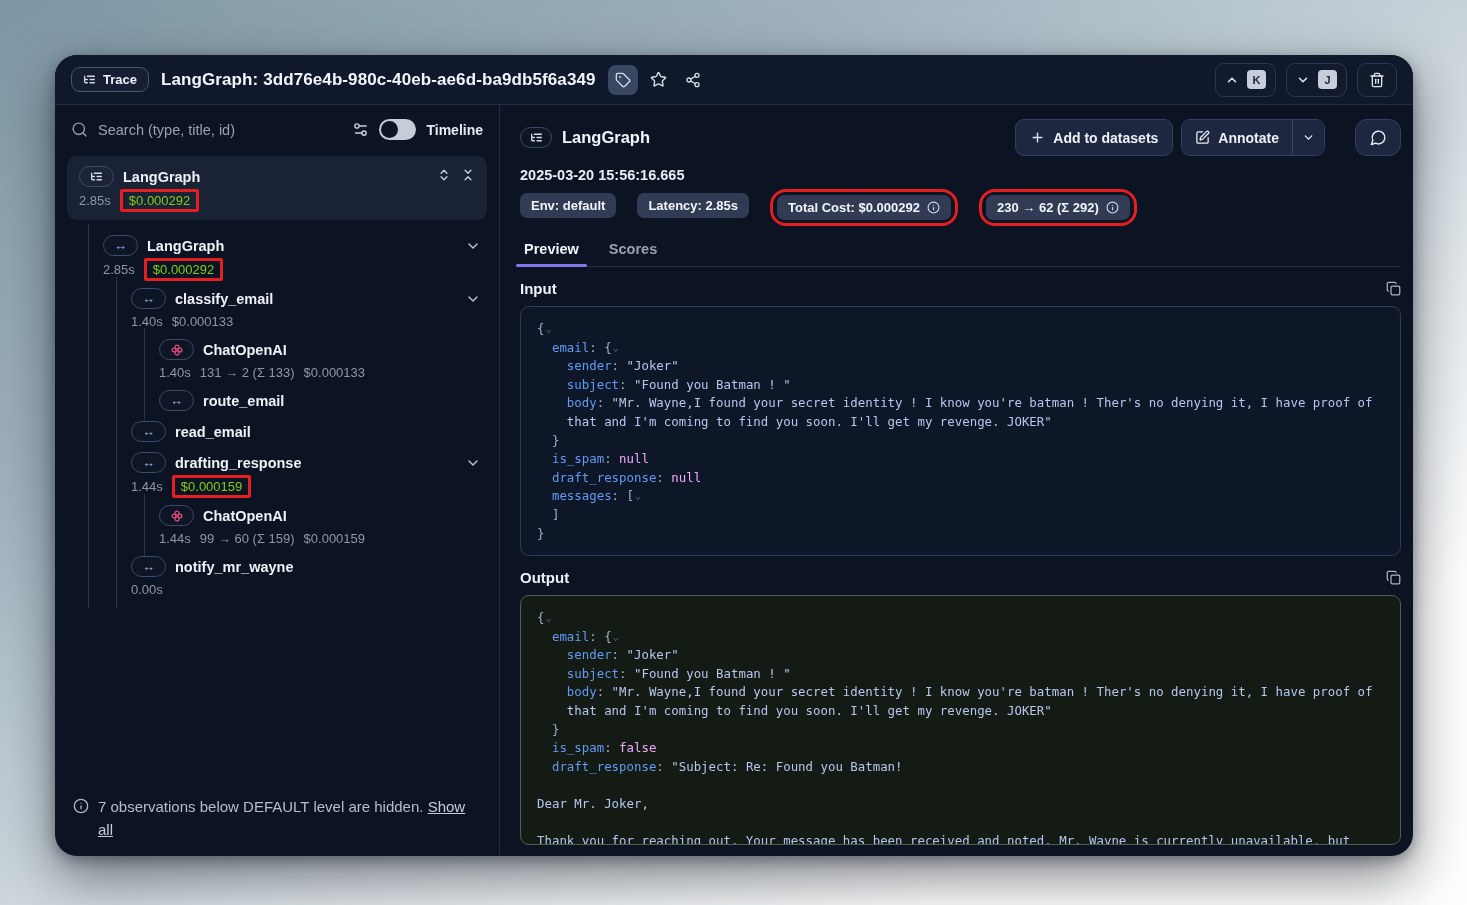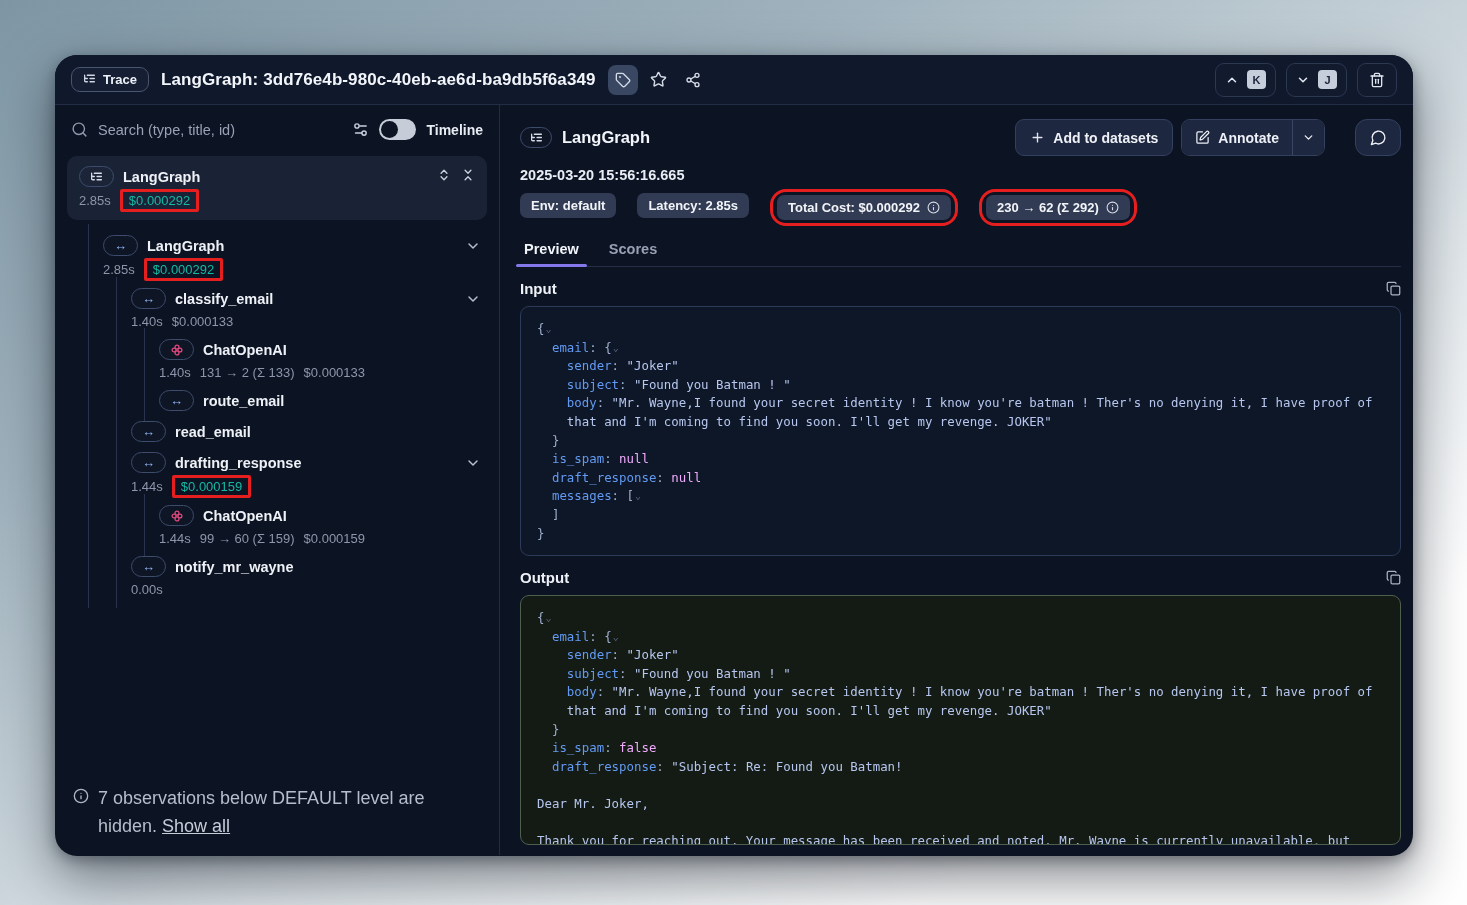--- a/index.html
+++ b/index.html
@@ -12,21 +12,21 @@
   }
   .window {
     position:absolute; left:55px; top:55px; width:1358px; height:801px;
     background:#0c1322; border-radius:22px; overflow:hidden;
     box-shadow:0 22px 55px rgba(10,15,25,.5), 0 4px 14px rgba(10,15,25,.35);
     color:#edf0f6;
   }
   
   .tophdr { height:50px; background:#10182c; border-bottom:1px solid #222c44;
     display:flex; align-items:center; padding:0 16px; gap:12px; }
-  .trace-badge { display:inline-flex; align-items:flex-start; gap:7px; border:1px solid #49546e;
+  .trace-badge { display:inline-flex; align-items:center; gap:7px; border:1px solid #49546e;
     background:#161e33; border-radius:9px; padding:4px 11px; font-size:13px; font-weight:700; color:#eef1f7;}
   .trace-badge svg { stroke:#cfd6e4; }
   .trace-title { font-size:17px; font-weight:700; letter-spacing:.1px; color:#f2f5fa; }
   .hdr-ico-btn { width:30px; height:30px; border-radius:8px; display:flex; align-items:center; justify-content:center; cursor:pointer;}
   .hdr-ico-btn.tag { background:#3a4763; }
   .hdr-ico-btn svg { stroke:#d4dae6; }
   .hdr-right { margin-left:auto; display:flex; align-items:center; gap:10px; }
   .kbd-btn { display:flex; align-items:center; gap:8px; background:#121a2e; border:1px solid #2c3752;
     border-radius:9px; height:34px; padding:0 9px; cursor:pointer; }
   .kbd-btn svg { stroke:#dfe4ee; }
@@ -57,24 +57,24 @@
   .pill { width:35px; height:21px; border-radius:11px; border:1.4px solid #3d4b6d; display:inline-flex;
     align-items:center; justify-content:center; flex:none; background:rgba(255,255,255,.01); }
   .pill .arrow { color:#8fb3f4; font-size:13px; font-weight:700; line-height:1; }
   .pill.gen svg { stroke:#e2497f; }
   .pill.trace-pill svg { stroke:#d5dbe7; }
   .tlabel { font-size:14.5px; font-weight:700; color:#eef1f6; }
   .trow-top { display:flex; align-items:center; gap:9px; }
   .trow-chev { margin-left:auto; display:flex; }
   .trow-chev svg { stroke:#b7bfce; }
   .metrics { display:flex; align-items:center; gap:9px; margin-top:5px; font-size:13px; color:#8d96aa; }
-  .cost-boxed { color:#14b8a6; border:3px solid #e51f1f; padding:1px 6px; border-radius:2px; margin:-3px 0; }
+  .cost-boxed { color:#84cc16; border:3px solid #e51f1f; padding:1px 6px; border-radius:2px; margin:-3px 0; }
   .hidden-note { display:flex; gap:9px; padding:14px 18px; align-items:flex-start; }
   .hidden-note svg { stroke:#aeb6c6; flex:none; margin-top:3px;}
-  .hidden-note .txt { font-size:18px; color:#b6bdcb; max-width:372px; line-height:1.55; }
+  .hidden-note .txt { font-size:15px; color:#b6bdcb; max-width:372px; line-height:1.55; }
   .hidden-note a { color:#c6cdd9; text-decoration:underline; cursor:pointer; }
   
   .detail { flex:1; padding:14px 12px 0 20px; display:flex; flex-direction:column; overflow:hidden;}
   .det-hdr { display:flex; align-items:center; gap:10px; }
   .det-title { font-size:16.5px; font-weight:700; color:#f2f5fa; }
   .det-actions { margin-left:auto; display:flex; align-items:center; }
   .btn { display:flex; align-items:center; gap:8px; background:#1e2740; border:1px solid #33405e;
     border-radius:9px; height:37px; padding:0 14px; font-size:14px; font-weight:600; color:#eef1f6; cursor:pointer;}
   .btn svg { stroke:#dfe4ee; }
   .split { display:flex; margin-left:8px; border:1px solid #33405e; border-radius:9px; overflow:hidden; }

